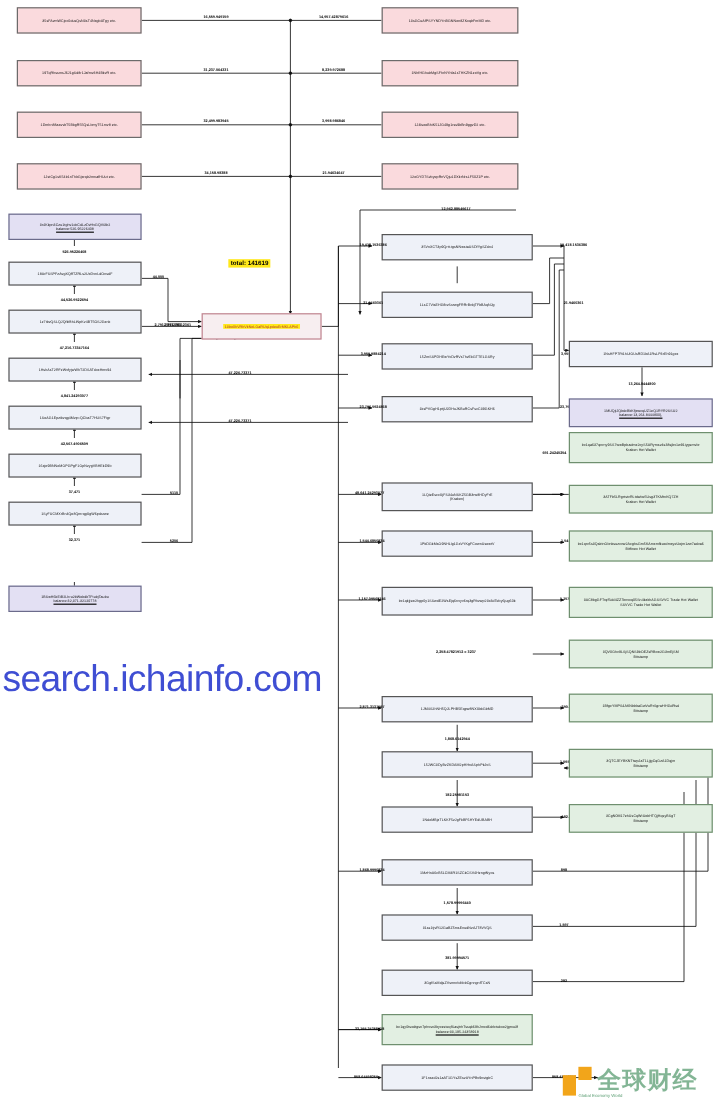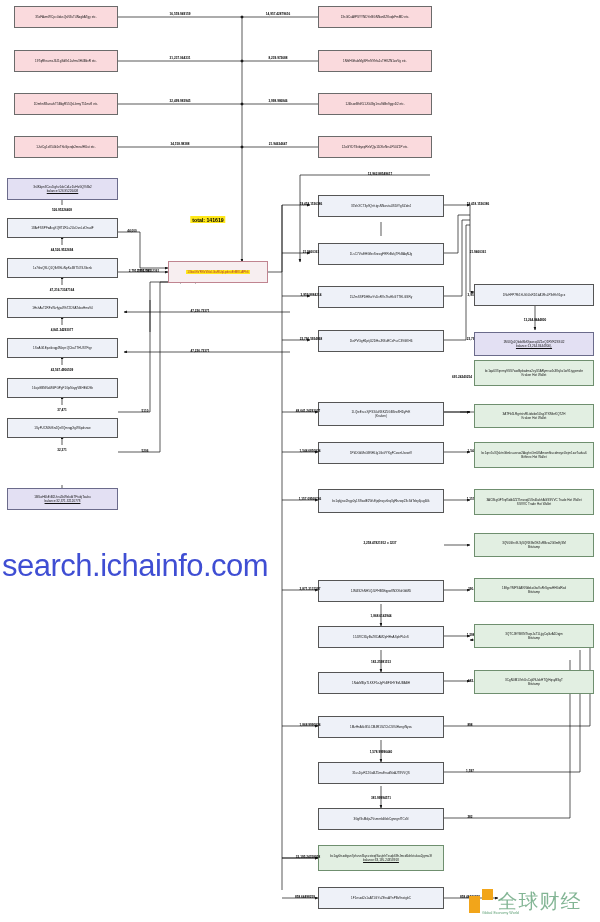--- a/index.html
+++ b/index.html
@@ -63,21 +63,21 @@
     position:absolute;left:452px;top:884px;width:146px;height:34px;
     display:flex;align-items:center;justify-content:center;overflow:hidden;
   }
   #logo-watermark .mark{
     width:26px;height:24px;position:relative;flex:0 0 auto;margin-right:3px;
   }
   #logo-watermark .mark i{position:absolute;display:block;background:#f2a51a;}
   #logo-watermark .mark i.a{left:0;top:7px;width:11px;height:17px;}
   #logo-watermark .mark i.b{left:13px;top:0;width:11px;height:11px;}
   #logo-watermark .cn{
-    font-size:20px;font-weight:normal;color:#1f7a3f;opacity:.55;
+    font-size:20px;font-weight:bold;color:#1f7a3f;opacity:.55;
     letter-spacing:1px;line-height:1;
   }
   #logo-watermark .en{
     position:absolute;left:30px;bottom:3px;font-size:3.6px;color:#1f7a3f;opacity:.75;
     white-space:nowrap;
   }
 </style>
 </head>
 <body>
 

